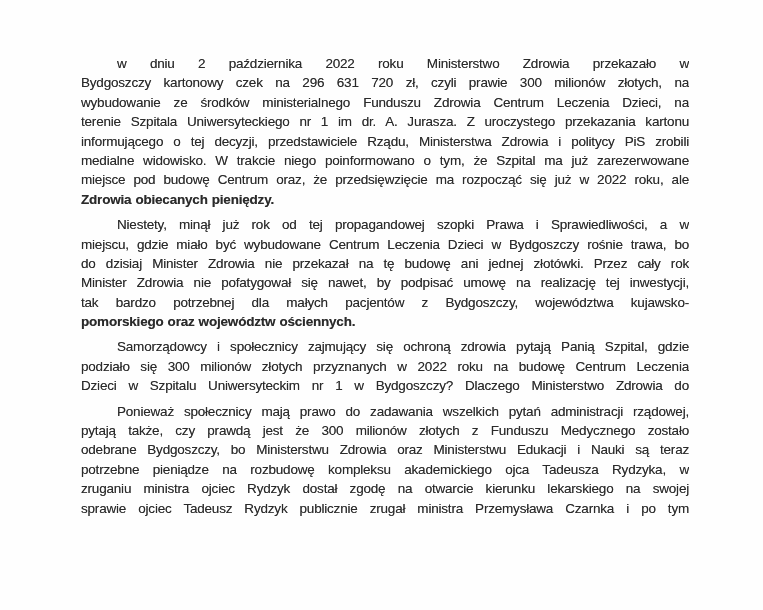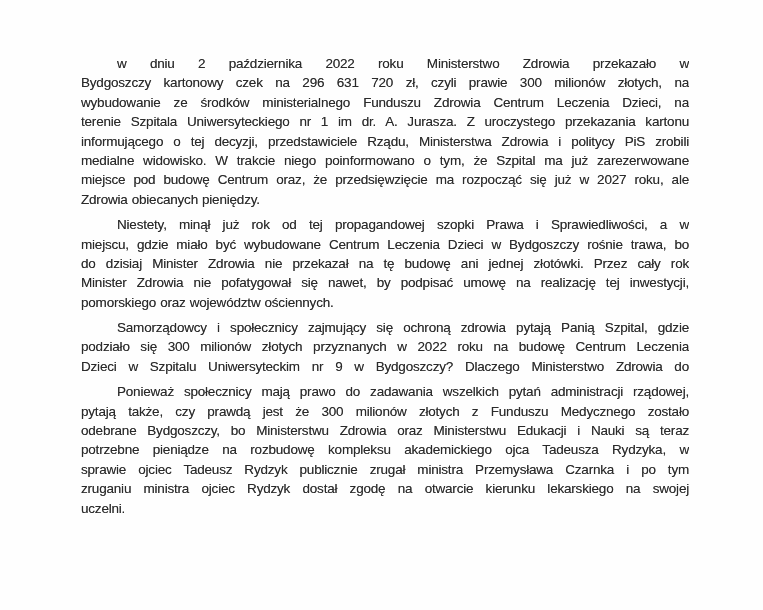--- a/index.html
+++ b/index.html
@@ -38,52 +38,53 @@
     overflow: hidden;
     text-align: justify;
     text-align-last: justify;
     word-spacing: 0.5px;
   }
   .line.first {
     text-indent: 36px;
   }
   .line.last {
     text-align-last: left;
+    font-weight: bold;
   }
 </style>
 </head>
 <body>
 
 <div class="page">
   <div class="doc-body">
       <div class="paragraph">
         <div class="line first">w dniu 2 października 2022 roku Ministerstwo Zdrowia przekazało w</div>
         <div class="line">Bydgoszczy kartonowy czek na 296 631 720 zł, czyli prawie 300 milionów złotych, na</div>
         <div class="line">wybudowanie ze środków ministerialnego Funduszu Zdrowia Centrum Leczenia Dzieci, na</div>
         <div class="line">terenie Szpitala Uniwersyteckiego nr 1 im dr. A. Jurasza. Z uroczystego przekazania kartonu</div>
         <div class="line">informującego o tej decyzji, przedstawiciele Rządu, Ministerstwa Zdrowia i politycy PiS zrobili</div>
         <div class="line">medialne widowisko. W trakcie niego poinformowano o tym, że Szpital ma już zarezerwowane</div>
-        <div class="line">miejsce pod budowę Centrum oraz, że przedsięwzięcie ma rozpocząć się już w 2027 roku, ale</div>
+        <div class="line">miejsce pod budowę Centrum oraz, że przedsięwzięcie ma rozpocząć się już w 2022 roku, ale</div>
         <div class="line last">Zdrowia obiecanych pieniędzy.</div>
       </div>
       <div class="paragraph">
         <div class="line first">Niestety, minął już rok od tej propagandowej szopki Prawa i Sprawiedliwości, a w</div>
         <div class="line">miejscu, gdzie miało być wybudowane Centrum Leczenia Dzieci w Bydgoszczy rośnie trawa, bo</div>
         <div class="line">do dzisiaj Minister Zdrowia nie przekazał na tę budowę ani jednej złotówki. Przez cały rok</div>
         <div class="line">Minister Zdrowia nie pofatygował się nawet, by podpisać umowę na realizację tej inwestycji,</div>
+        <div class="line">tak bardzo potrzebnej dla małych pacjentów z Bydgoszczy, województwa kujawsko-</div>
         <div class="line last">pomorskiego oraz województw ościennych.</div>
       </div>
       <div class="paragraph">
         <div class="line first">Samorządowcy i społecznicy zajmujący się ochroną zdrowia pytają Panią Szpital, gdzie</div>
         <div class="line">podziało się 300 milionów złotych przyznanych w 2022 roku na budowę Centrum Leczenia</div>
-        <div class="line">Dzieci w Szpitalu Uniwersyteckim nr 9 w Bydgoszczy? Dlaczego Ministerstwo Zdrowia do</div>
+        <div class="line">Dzieci w Szpitalu Uniwersyteckim nr 1 w Bydgoszczy? Dlaczego Ministerstwo Zdrowia do</div>
       </div>
       <div class="paragraph">
         <div class="line first">Ponieważ społecznicy mają prawo do zadawania wszelkich pytań administracji rządowej,</div>
         <div class="line">pytają także, czy prawdą jest że 300 milionów złotych z Funduszu Medycznego zostało</div>
         <div class="line">odebrane Bydgoszczy, bo Ministerstwu Zdrowia oraz Ministerstwu Edukacji i Nauki są teraz</div>
         <div class="line">potrzebne pieniądze na rozbudowę kompleksu akademickiego ojca Tadeusza Rydzyka, w</div>
+        <div class="line">zruganiu ministra ojciec Rydzyk dostał zgodę na otwarcie kierunku lekarskiego na swojej</div>
         <div class="line">sprawie ojciec Tadeusz Rydzyk publicznie zrugał ministra Przemysława Czarnka i po tym</div>
-        <div class="line">zruganiu ministra ojciec Rydzyk dostał zgodę na otwarcie kierunku lekarskiego na swojej</div>
-        <div class="line last">uczelni.</div>
       </div>
     </div>
 </div>
 
 </body></html>

